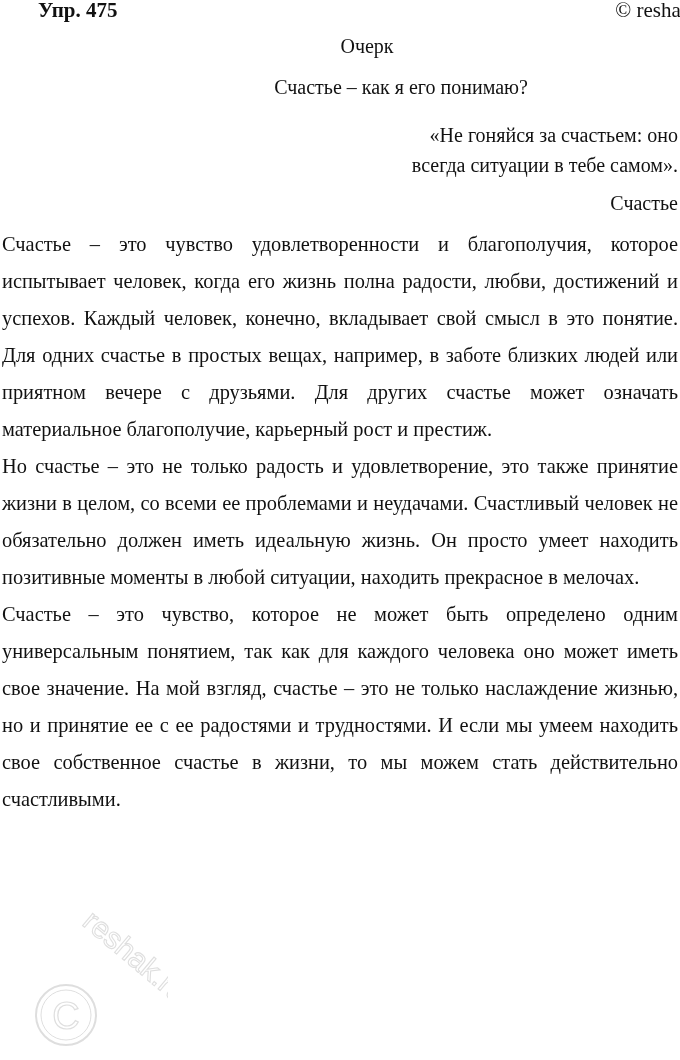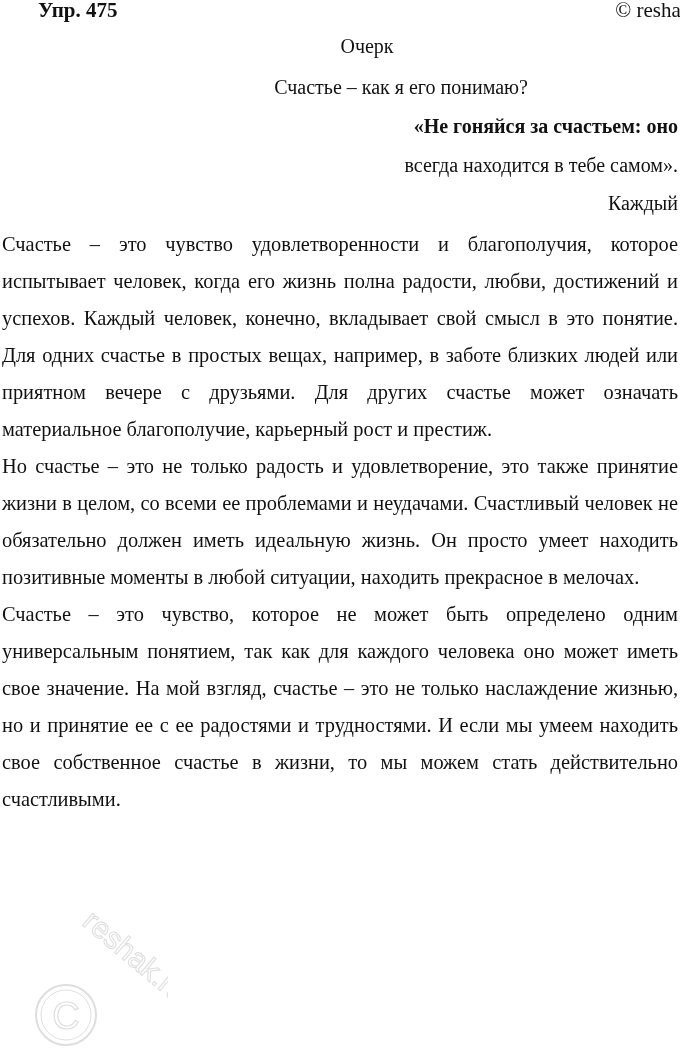--- a/index.html
+++ b/index.html
@@ -83,23 +83,23 @@
 <body>
 
 <div class="header">
   <span class="ex-number">Упр. 475</span>
   <span class="copyright">© reshak.ru</span>
 </div>
 
 <div class="center-line" style="top:34px;">Очерк</div>
 <div class="center-line" style="top:75px;padding-left:34px;">Счастье – как я его понимаю?</div>
 
-<div class="right-line" style="top:114px;font-weight:bold;">«Не гоняйся за счастьем: оно</div>
-<div class="right-line" style="top:153px;">всегда находится в тебе самом».</div>
-<div class="right-line" style="top:191px;">Каждый</div>
+<div class="right-line" style="top:123px;">«Не гоняйся за счастьем: оно</div>
+<div class="right-line" style="top:153px;">всегда ситуации в тебе самом».</div>
+<div class="right-line" style="top:191px;">Счастье</div>
 
 <div class="body-text">
   <p class="para">Счастье – это чувство удовлетворенности и благополучия, которое испытывает человек, когда его жизнь полна радости, любви, достижений и успехов. Каждый человек, конечно, вкладывает свой смысл в это понятие. Для одних счастье в простых вещах, например, в заботе близких людей или приятном вечере с друзьями. Для других счастье может означать материальное благополучие, карьерный рост и престиж.</p>
   <p class="para">Но счастье – это не только радость и удовлетворение, это также принятие жизни в целом, со всеми ее проблемами и неудачами. Счастливый человек не обязательно должен иметь идеальную жизнь. Он просто умеет находить позитивные моменты в любой ситуации, находить прекрасное в мелочах.</p>
   <p class="para">Счастье – это чувство, которое не может быть определено одним универсальным понятием, так как для каждого человека оно может иметь свое значение. На мой взгляд, счастье – это не только наслаждение жизнью, но и принятие ее с ее радостями и трудностями. И если мы умеем находить свое собственное счастье в жизни, то мы можем стать действительно счастливыми.</p>
 </div>
 
 <div class="watermark">
   <svg width="150" height="150" viewBox="0 0 150 150">
     <defs>

